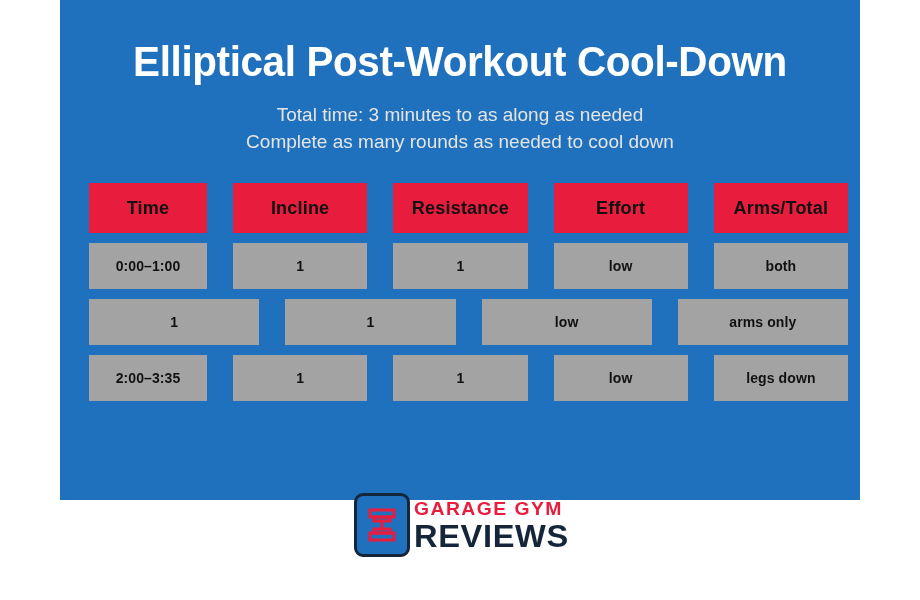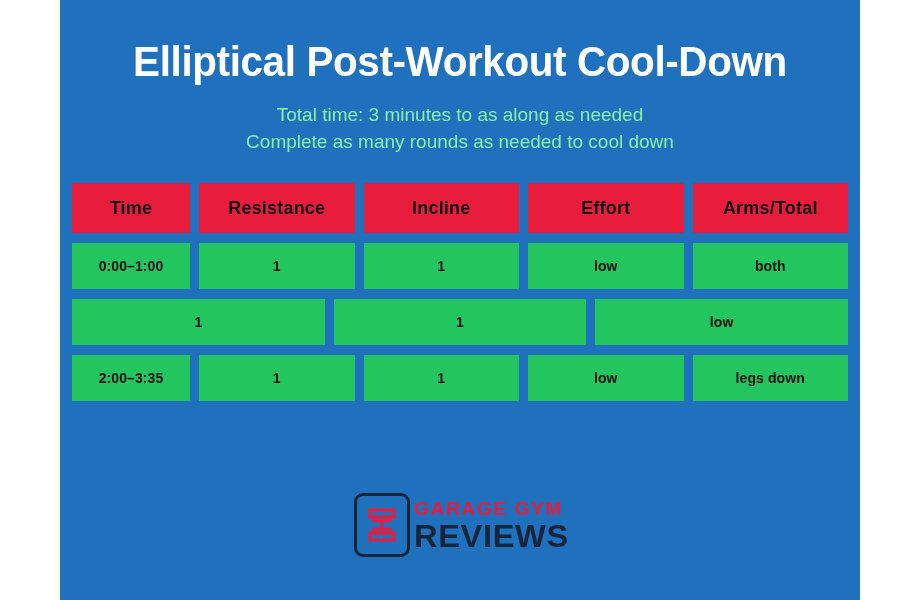--- a/index.html
+++ b/index.html
@@ -17,41 +17,41 @@
     position: relative;
     width: 920px;
     height: 600px;
     background: #ffffff;
   }
   #panel {
     position: absolute;
     left: 60px;
     top: 0;
     width: 800px;
-    height: 600px;
+    height: 500px;
     background: #1f70bd;
     box-sizing: border-box;
   }
   .title {
     margin: 0;
     padding-top: 38px;
     text-align: center;
     color: #ffffff;
     font-family: "Liberation Sans Narrow", "Liberation Sans", sans-serif;
     font-size: 43px;
     font-weight: bold;
     letter-spacing: -0.4px;
     line-height: 1.08;
     transform: scaleX(0.94);
   }
   .subtitle {
     margin: 0;
     padding-top: 18px;
     text-align: center;
-    color: #86efac;
+    color: #e5e5e5;
     font-size: 19px;
     font-weight: normal;
     line-height: 1.42;
   }
   .subtitle div {
     white-space: nowrap;
   }
   .table {
     margin: 0 auto;
     padding-top: 27px;
@@ -68,30 +68,31 @@
     box-sizing: border-box;
     display: flex;
     align-items: center;
     justify-content: center;
     text-align: center;
     font-size: 14px;
     font-weight: bold;
     color: #111111;
     height: 46px;
     letter-spacing: 0.1px;
+    margin-left: 17px;
   }
   .head-row .cell {
     background: #e81d3e;
     height: 50px;
     font-size: 18px;
     font-family: "Liberation Sans Narrow", "Liberation Sans", sans-serif;
     letter-spacing: 0.2px;
   }
   .body-row .cell {
-    background: #22c55e;
+    background: #a3a3a3;
   }
   .col-0 { width: 118px; flex: 0 0 118px; }
   .col-1, .col-2, .col-3, .col-4 { flex: 1 1 0; }
 
   .logo {
     position: absolute;
     left: 0;
     right: 0;
     top: 493px;
     display: flex;
@@ -145,38 +146,39 @@
 
     <div class="subtitle">
       <div>Total time: 3 minutes to as along as needed</div>
       <div>Complete as many rounds as needed to cool down</div>
     </div>
 
     <div class="table">
 
       <div class="row head-row">
         <div class="cell col-0">Time</div>
+        <div class="cell col-2">Incline</div>
         <div class="cell col-1">Resistance</div>
-        <div class="cell col-2">Incline</div>
         <div class="cell col-3">Effort</div>
         <div class="cell col-4">Arms/Total</div>
       </div>
 
       <div class="row body-row">
         <div class="cell col-0">0:00–1:00</div>
         <div class="cell col-1">1</div>
         <div class="cell col-2">1</div>
         <div class="cell col-3">low</div>
         <div class="cell col-4">both</div>
       </div>
 
       <div class="row body-row">
         <div class="cell col-1">1</div>
         <div class="cell col-2">1</div>
         <div class="cell col-3">low</div>
+        <div class="cell col-4">arms only</div>
       </div>
 
       <div class="row body-row">
         <div class="cell col-0">2:00–3:35</div>
         <div class="cell col-1">1</div>
         <div class="cell col-2">1</div>
         <div class="cell col-3">low</div>
         <div class="cell col-4">legs down</div>
       </div>
 

